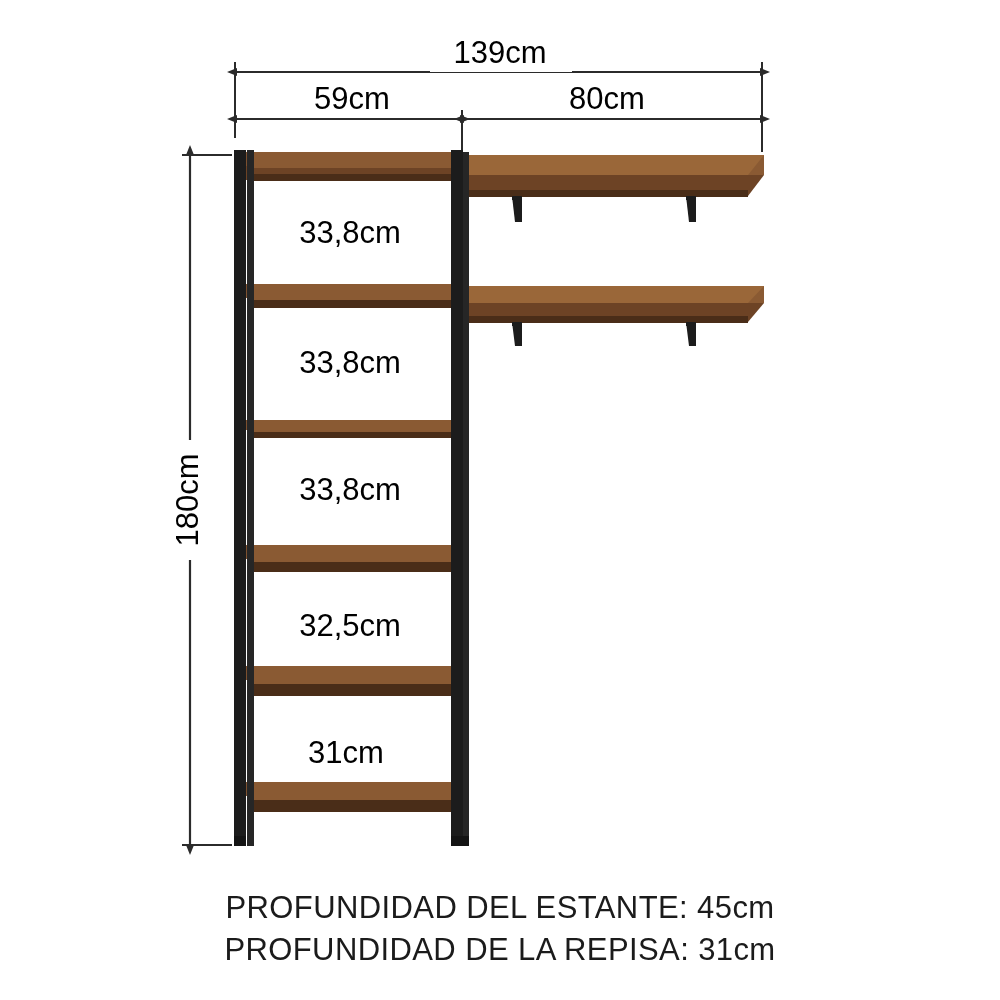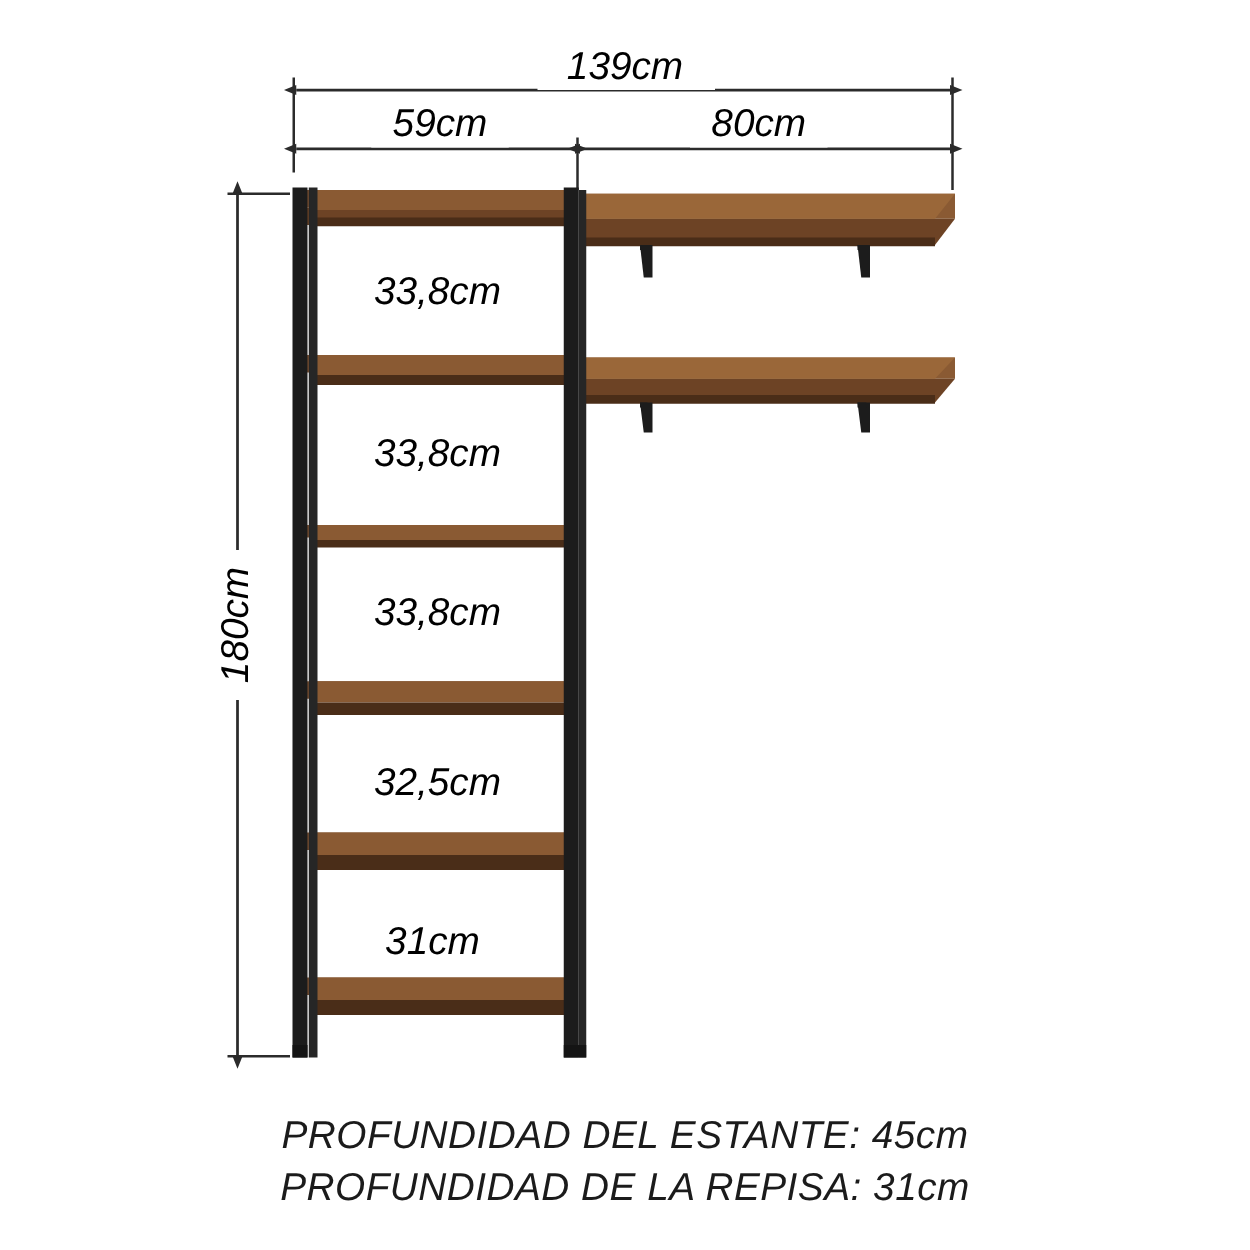--- a/index.html
+++ b/index.html
@@ -11,21 +11,20 @@
     width: 1000px;
     height: 1000px;
     font-family: "Liberation Sans", sans-serif;
     color: #1a1a1a;
     overflow: hidden;
   }
   #stage {
     position: relative;
     width: 980px;
     height: 1000px;
-    font-style: italic;
   }
   svg.diagram {
     position: absolute;
     left: 0;
     top: 0;
     width: 1000px;
     height: 1000px;
     display: block;
   }
   .dim-text-lg {

